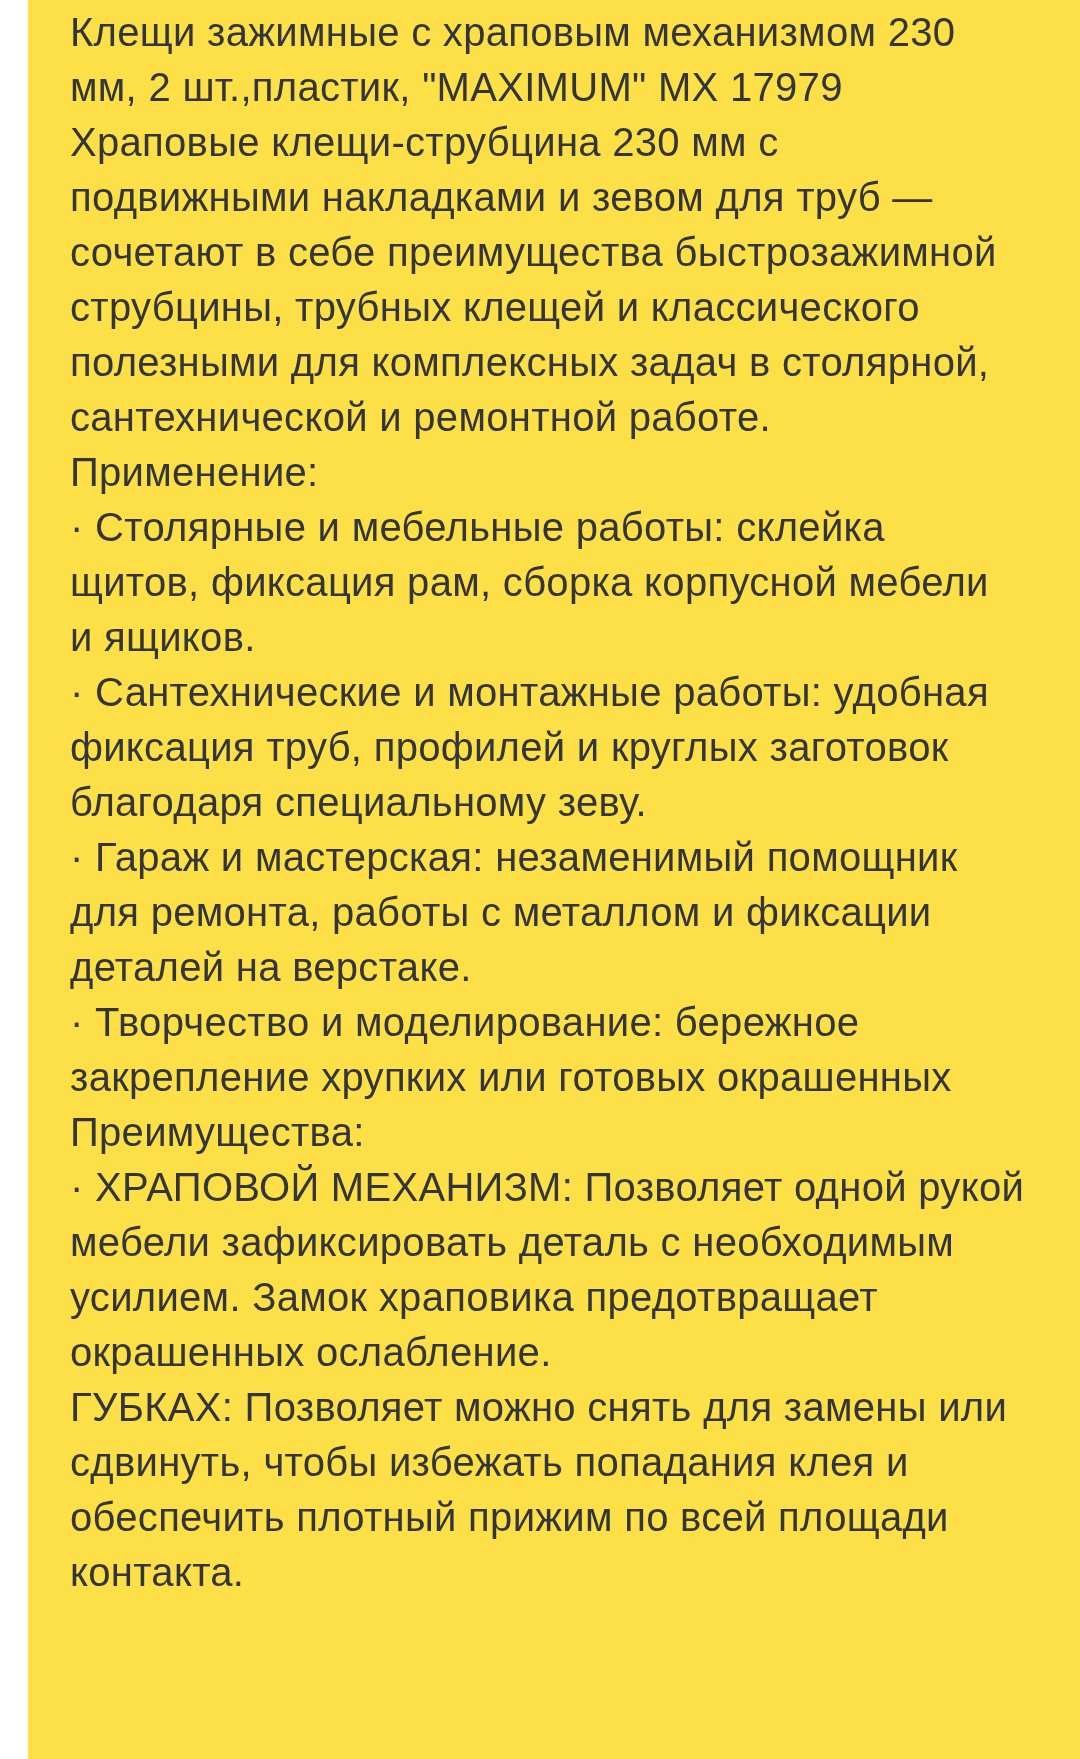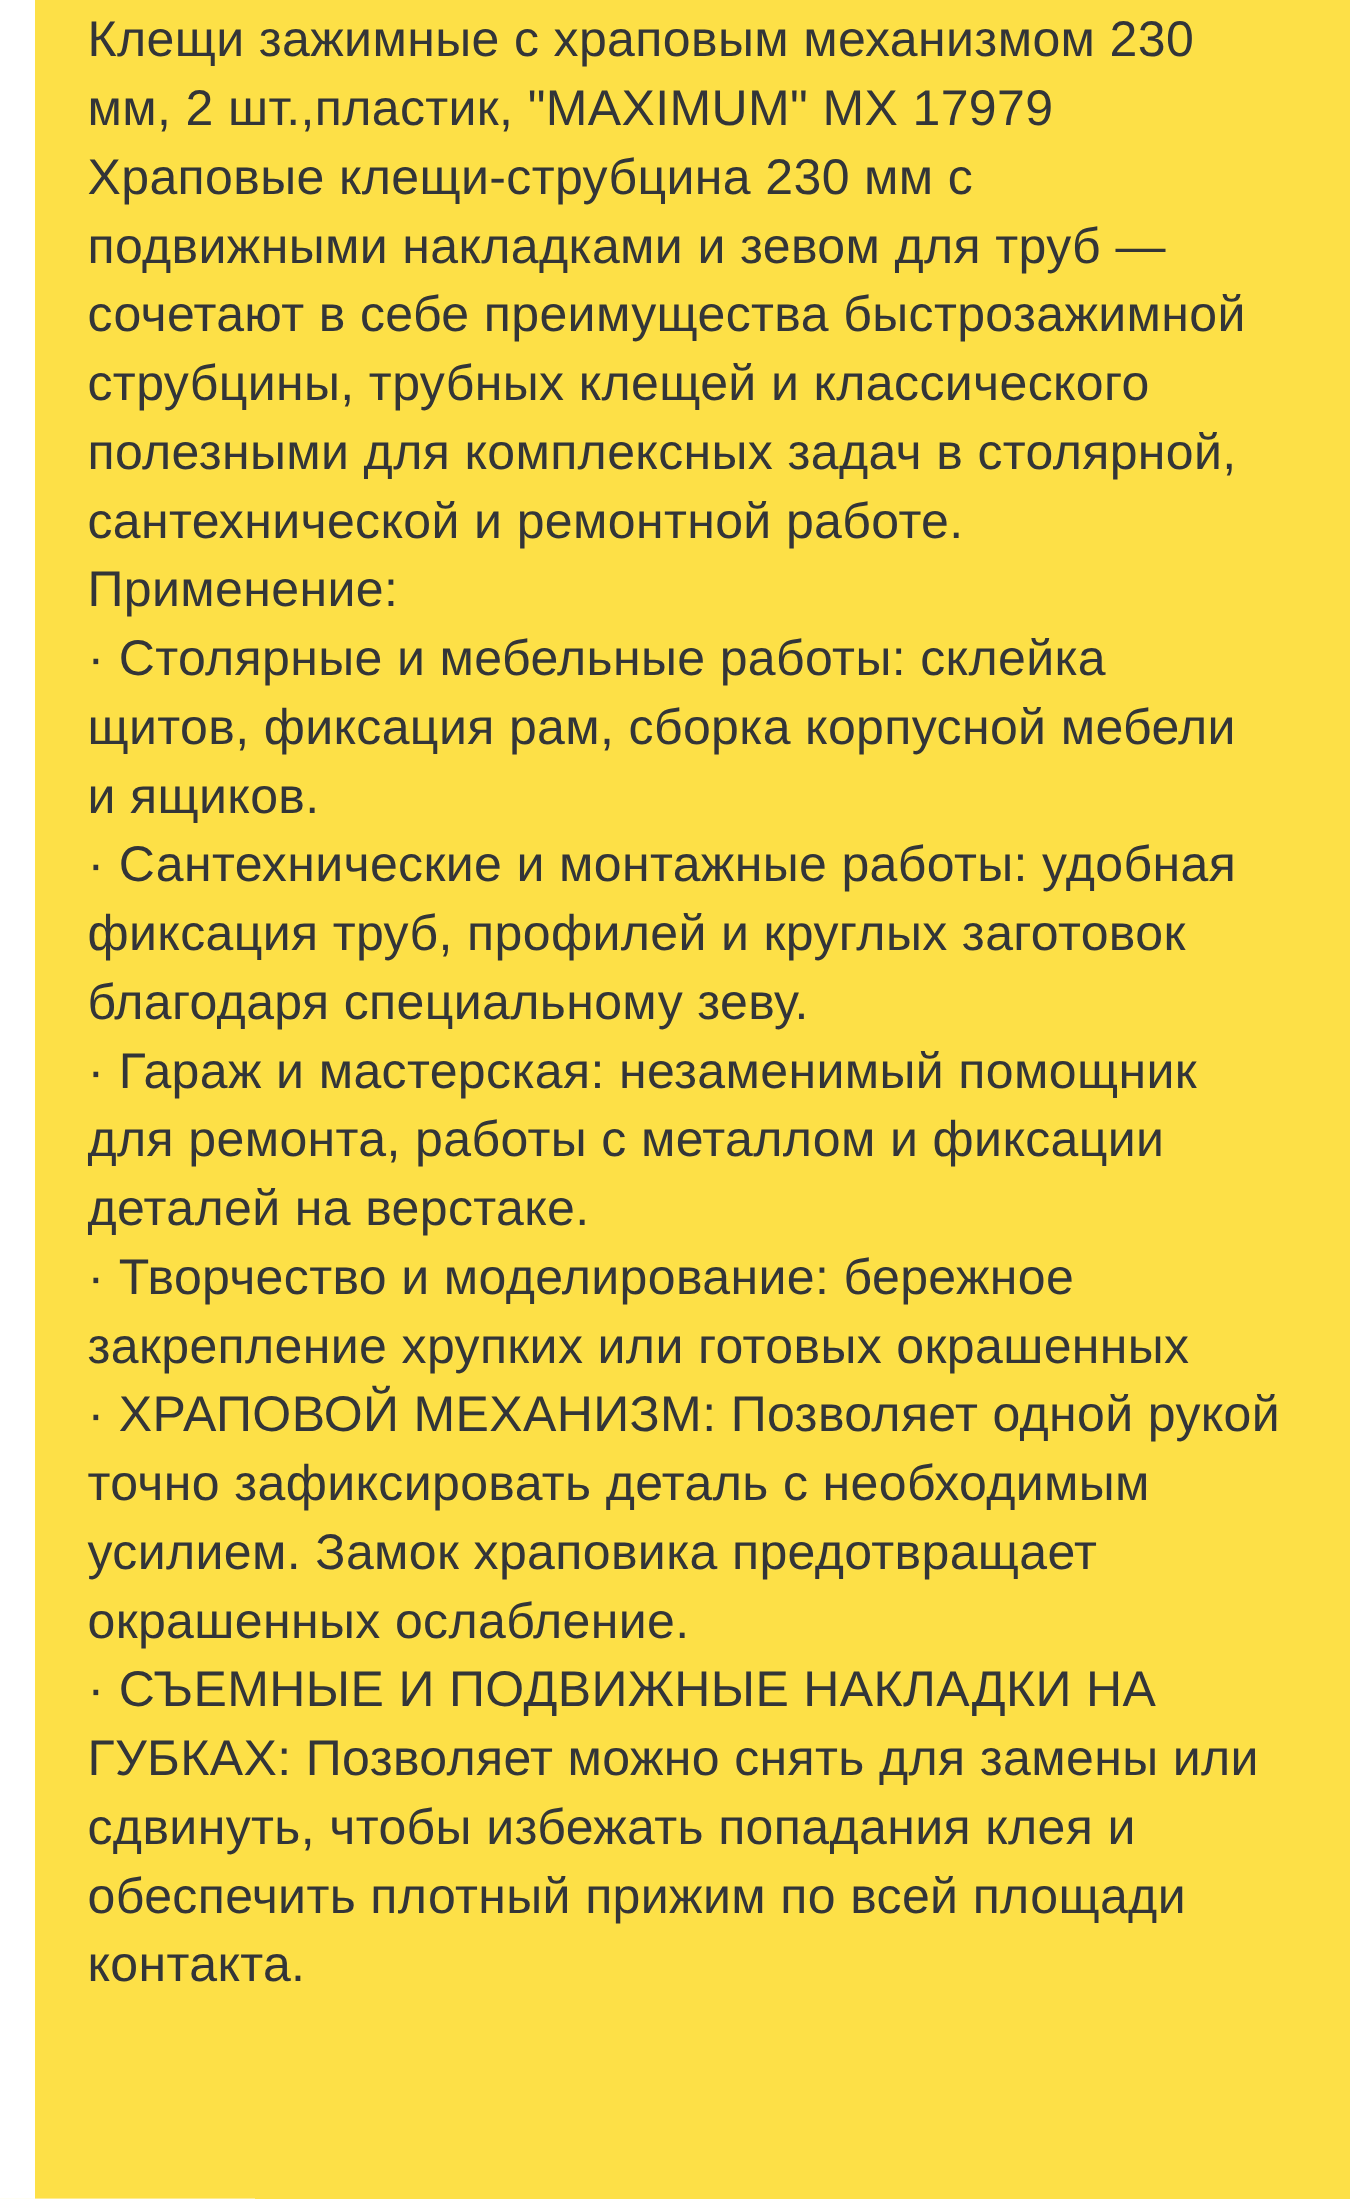--- a/index.html
+++ b/index.html
@@ -46,23 +46,23 @@
       <div class="line">щитов, фиксация рам, сборка корпусной мебели</div>
       <div class="line">и ящиков.</div>
       <div class="line">· Сантехнические и монтажные работы: удобная</div>
       <div class="line">фиксация труб, профилей и круглых заготовок</div>
       <div class="line">благодаря специальному зеву.</div>
       <div class="line">· Гараж и мастерская: незаменимый помощник</div>
       <div class="line">для ремонта, работы с металлом и фиксации</div>
       <div class="line">деталей на верстаке.</div>
       <div class="line">· Творчество и моделирование: бережное</div>
       <div class="line">закрепление хрупких или готовых окрашенных</div>
+      <div class="line">Преимущества:</div>
       <div class="line">· ХРАПОВОЙ МЕХАНИЗМ: Позволяет одной рукой</div>
-      <div class="line">точно зафиксировать деталь с необходимым</div>
+      <div class="line">мебели зафиксировать деталь с необходимым</div>
       <div class="line">усилием. Замок храповика предотвращает</div>
       <div class="line">окрашенных ослабление.</div>
-      <div class="line">· СЪЕМНЫЕ И ПОДВИЖНЫЕ НАКЛАДКИ НА</div>
       <div class="line">ГУБКАХ: Позволяет можно снять для замены или</div>
       <div class="line">сдвинуть, чтобы избежать попадания клея и</div>
       <div class="line">обеспечить плотный прижим по всей площади</div>
       <div class="line">контакта.</div>
     </div>
 </div>
 
 </body></html>

